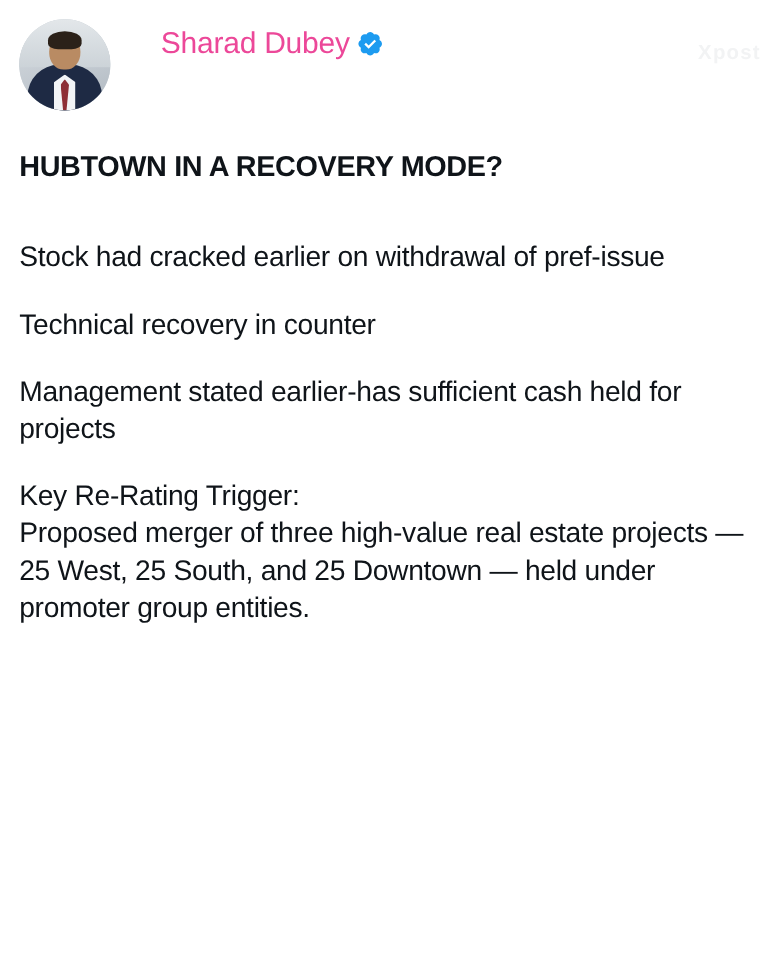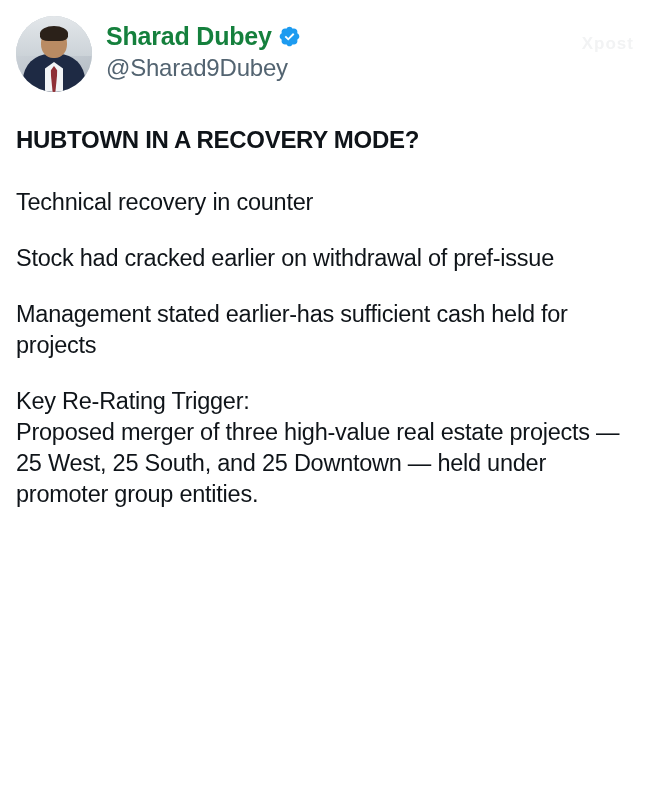--- a/index.html
+++ b/index.html
@@ -101,24 +101,25 @@
     padding-top: 6px;
     min-width: 0;
   }
   .name-row {
     display: flex;
     align-items: center;
     gap: 6px;
   }
   .display-name {
     font-size: 25px;
-    font-weight: bold;
+    font-weight: normal;
     line-height: 1.16;
-    color: #15803d;
+    color: #ec4899;
     letter-spacing: -0.2px;
+    margin-left: 28px;
   }
   .verified {
     width: 23px;
     height: 23px;
     flex: 0 0 23px;
     display: block;
   }
   .handle {
     font-size: 24px;
     color: #536471;
@@ -144,21 +145,21 @@
     letter-spacing: -0.25px;
   }
   .para {
     margin: 0 0 25px 0;
     white-space: pre-wrap;
   }
   .para.headline {
     font-weight: bold;
     font-size: 24px;
     letter-spacing: -0.3px;
-    margin-bottom: 31px;
+    margin-bottom: 43px;
   }
   .para.last {
     margin-bottom: 0;
   }
 </style>
 </head>
 <body>
 
 <div class="tweet">
 
@@ -176,26 +177,25 @@
     </div>
 
     <div class="names">
       <div class="name-row">
         <span class="display-name">Sharad Dubey</span>
         <svg class="verified" viewBox="0 0 24 24">
           <path fill="#1d9bf0" d="M22.25 12c0-1.43-.88-2.67-2.19-3.34.46-1.39.2-2.9-.81-3.91s-2.52-1.27-3.91-.81C14.67 2.63 13.43 1.75 12 1.75s-2.67.88-3.34 2.19c-1.39-.46-2.9-.2-3.91.81s-1.27 2.52-.81 3.91C2.63 9.33 1.75 10.57 1.75 12s.88 2.67 2.19 3.34c-.46 1.39-.2 2.9.81 3.91s2.52 1.27 3.91.81c.67 1.31 1.91 2.19 3.34 2.19s2.67-.88 3.34-2.19c1.39.46 2.9.2 3.91-.81s1.27-2.52.81-3.91c1.31-.67 2.19-1.91 2.19-3.34z"></path>
           <path fill="#ffffff" d="M10.67 16.28 6.9 12.51l1.41-1.41 2.36 2.36 5.02-5.02 1.41 1.41z"></path>
         </svg>
       </div>
-      <div class="handle">@Sharad9Dubey</div>
     </div>
   </div>
 
   <div class="body-text">
     <p class="para headline">HUBTOWN IN A RECOVERY MODE?</p>
+    <p class="para">Stock had cracked earlier on withdrawal of pref-issue</p>
     <p class="para">Technical recovery in counter</p>
-    <p class="para">Stock had cracked earlier on withdrawal of pref-issue</p>
     <p class="para">Management stated earlier-has sufficient cash held for projects</p>
     <p class="para last">Key Re-Rating Trigger:
 Proposed merger of three high-value real estate projects — 25 West, 25 South, and 25 Downtown — held under promoter group entities.</p>
   </div>
 
 </div>
 
 </body></html>

